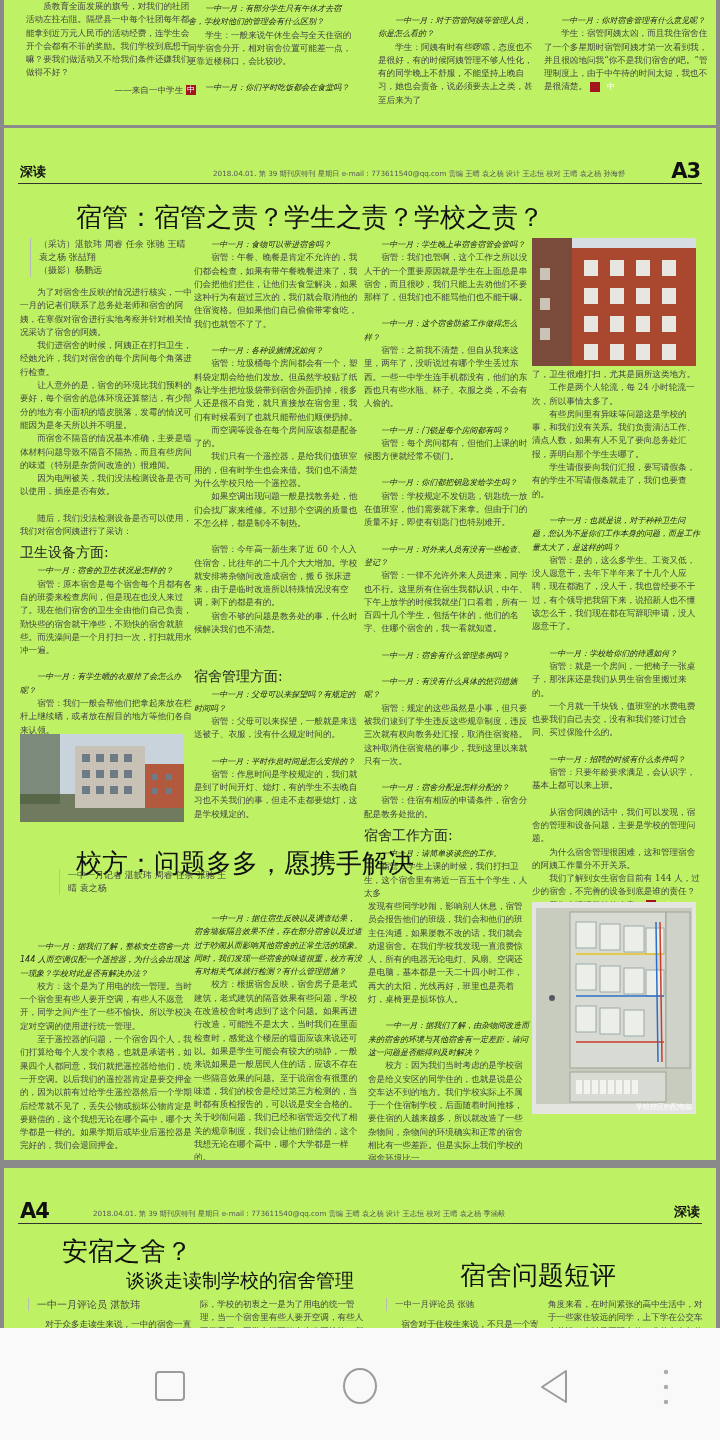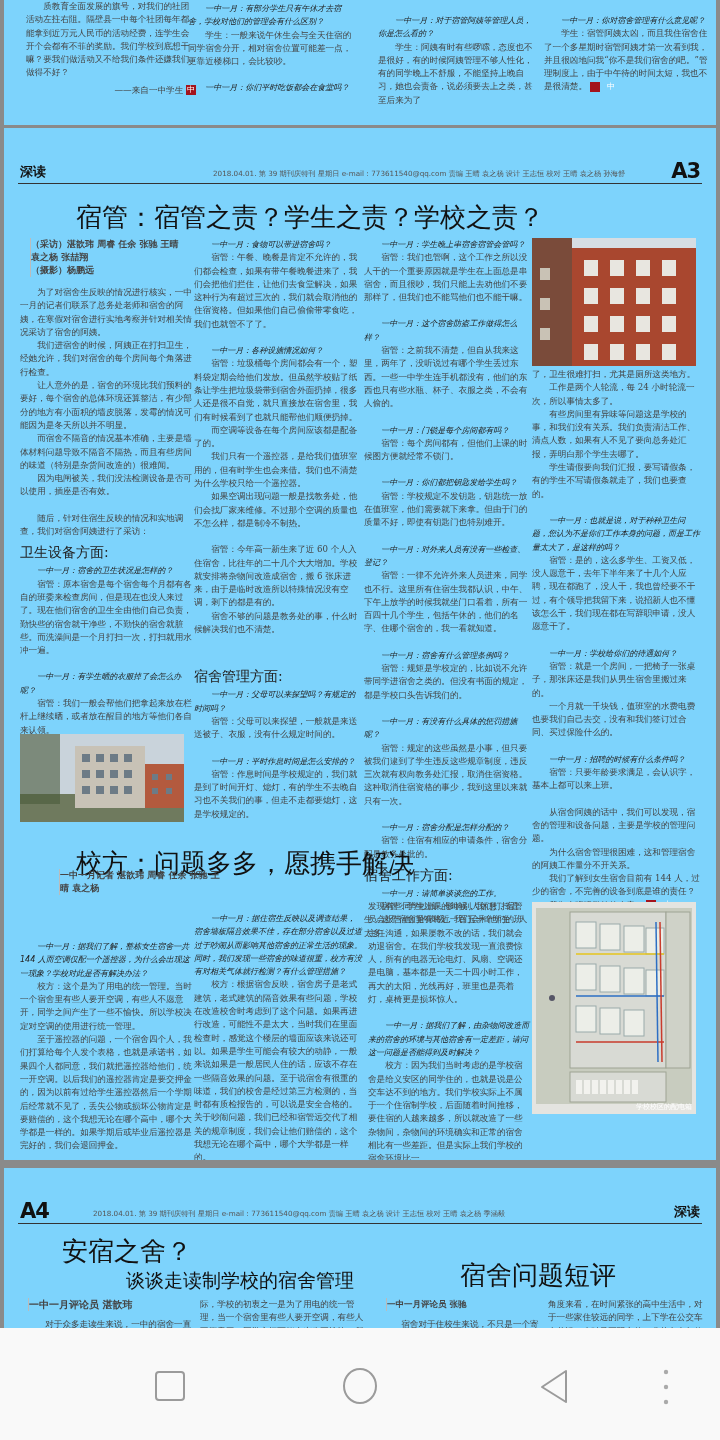--- a/index.html
+++ b/index.html
@@ -1,33 +1,33 @@
 <!DOCTYPE html>
 <html><head>
 <meta charset="utf-8">
 <style>
   * { box-sizing: border-box; margin: 0; padding: 0; }
   html, body { width: 720px; height: 1440px; overflow: hidden; background: #8a8a8a; }
   body { position: relative; font-family: "DejaVu Sans", sans-serif; color: #333; }
-  .page { position: absolute; left: 4px; width: 712px; background: #7dd3fc; overflow: hidden; }
+  .page { position: absolute; left: 4px; width: 712px; background: #bef264; overflow: hidden; }
   .p1 { top: 0; height: 125px; }
   .p2 { top: 128px; height: 1032px; }
   .p3 { top: 1168px; height: 160px; }
   .txt { font-family: "DejaVu Serif", serif; font-size: 8.6px; line-height: 13.3px; color: #444; }
   .txt p { text-indent: 2em; }
   .q { font-family: "DejaVu Sans", sans-serif; font-size: 8.6px; line-height: 13.3px; color: #222; text-indent: 2em; }
   .q .qt { font-style: italic; font-size: 8px; }
   .gap { height: 13px; }
   .col { position: absolute; }
   .hdr { position: absolute; left: 14px; right: 14px; height: 26px; border-bottom: 1.5px solid #333; }
   .hdr .sec { position: absolute; bottom: 2px; font-weight: bold; font-size: 13px; color: #111; }
   .hdr .meta { position: absolute; bottom: 4px; font-size: 7.2px; color: #555; white-space: nowrap; }
   .hdr .pg { position: absolute; bottom: 0; font-size: 21px; font-weight: bold; color: #111; letter-spacing: -1px; }
   .headline { position: absolute; font-size: 26px; color: #111; white-space: nowrap; }
-  .byline { position: absolute; border-left: 1.5px solid #bbb; padding-left: 0; font-size: 9px; line-height: 13px; color: #444; font-weight: bold; }
+  .byline { position: absolute; border-left: 1.5px solid #bbb; padding-left: 8px; font-size: 9px; line-height: 13px; color: #444; }
   .subhead { font-size: 14px; color: #222; margin: 6px 0 2px; }
   .endmark { display: inline-block; width: 10px; height: 10px; background: #a3141d; color: #fff; font-size: 8px; line-height: 10px; text-align: center; vertical-align: middle; }
   .photo { position: absolute; overflow: hidden; }
   .navbar { position: absolute; left: 0; top: 1328px; width: 720px; height: 112px; background: #f9f9f9; }
   .navbtn { position: absolute; top: 40px; width: 36px; height: 36px; cursor: pointer; }
 </style>
 </head>
 <body>
 
 <div class="page p1">
@@ -76,21 +76,21 @@
   </div>
 
   <div class="col" style="left:16px; top:158px; width:172px;">
     <div class="txt">
       <p>为了对宿舍生反映的情况进行核实，一中一月的记者们联系了总务处老师和宿舍的阿姨，在寒假对宿舍进行实地考察并针对相关情况采访了宿舍的阿姨。</p>
       <p>我们进宿舍的时候，阿姨正在打扫卫生，经她允许，我们对宿舍的每个房间每个角落进行检查。</p>
       <p>让人意外的是，宿舍的环境比我们预料的要好，每个宿舍的总体环境还算整洁，有少部分的地方有小面积的墙皮脱落，发霉的情况可能因为是冬天所以并不明显。</p>
       <p>而宿舍不隔音的情况基本准确，主要是墙体材料问题导致不隔音不隔热，而且有些房间的味道（特别是杂货间改造的）很难闻。</p>
       <p>因为电闸被关，我们没法检测设备是否可以使用，插座是否有效。</p>
       <div class="gap"></div>
-      <p>随后，针对住宿生反映的情况和实地调查，我们对宿舍阿姨进行了采访：</p>
+      <p>随后，我们没法检测设备是否可以使用，我们对宿舍阿姨进行了采访：</p>
     </div>
     <div class="subhead">卫生设备方面:</div>
     <div class="q"><span class="qt">一中一月：宿舍的卫生状况是怎样的？</span></div>
     <div class="txt">
         <p>宿管：原本宿舍是每个宿舍每个月都有各自的班委来检查房间，但是现在也没人来过了。现在他们宿舍的卫生全由他们自己负责，勤快些的宿舍就干净些，不勤快的宿舍就脏些。而洗澡间是一个月打扫一次，打扫就用水冲一遍。</p>
       </div>
     <div class="gap"></div>
     <div class="q"><span class="qt">一中一月：有学生晒的衣服掉了会怎么办呢？</span></div>
     <div class="txt">
         <p>宿管：我们一般会帮他们把拿起来放在栏杆上继续晒，或者放在醒目的地方等他们各自来认领。</p>
@@ -177,23 +177,20 @@
     <div class="txt">
         <p>宿管：学校规定不发钥匙，钥匙统一放在值班室，他们需要就下来拿。但由于门的质量不好，即使有钥匙门也特别难开。</p>
       </div>
     <div class="gap"></div>
     <div class="q"><span class="qt">一中一月：对外来人员有没有一些检查、登记？</span></div>
     <div class="txt">
         <p>宿管：一律不允许外来人员进来，同学也不行。这里所有住宿生我都认识，中午、下午上放学的时候我就坐门口看着，所有一百四十几个学生，包括午休的，他们的名字、住哪个宿舍的，我一看就知道。</p>
       </div>
     <div class="gap"></div>
     <div class="q"><span class="qt">一中一月：宿舍有什么管理条例吗？</span></div>
-    <div class="txt">
-        <p>宿管：规矩是学校定的，比如说不允许带同学进宿舍之类的。但没有书面的规定，都是学校口头告诉我们的。</p>
-      </div>
     <div class="gap"></div>
     <div class="q"><span class="qt">一中一月：有没有什么具体的惩罚措施呢？</span></div>
     <div class="txt">
         <p>宿管：规定的这些虽然是小事，但只要被我们逮到了学生违反这些规章制度，违反三次就有权向教务处汇报，取消住宿资格。这种取消住宿资格的事少，我到这里以来就只有一次。</p>
       </div>
     <div class="gap"></div>
     <div class="q"><span class="qt">一中一月：宿舍分配是怎样分配的？</span></div>
     <div class="txt">
         <p>宿管：住宿有相应的申请条件，宿舍分配是教务处批的。</p>
       </div>

